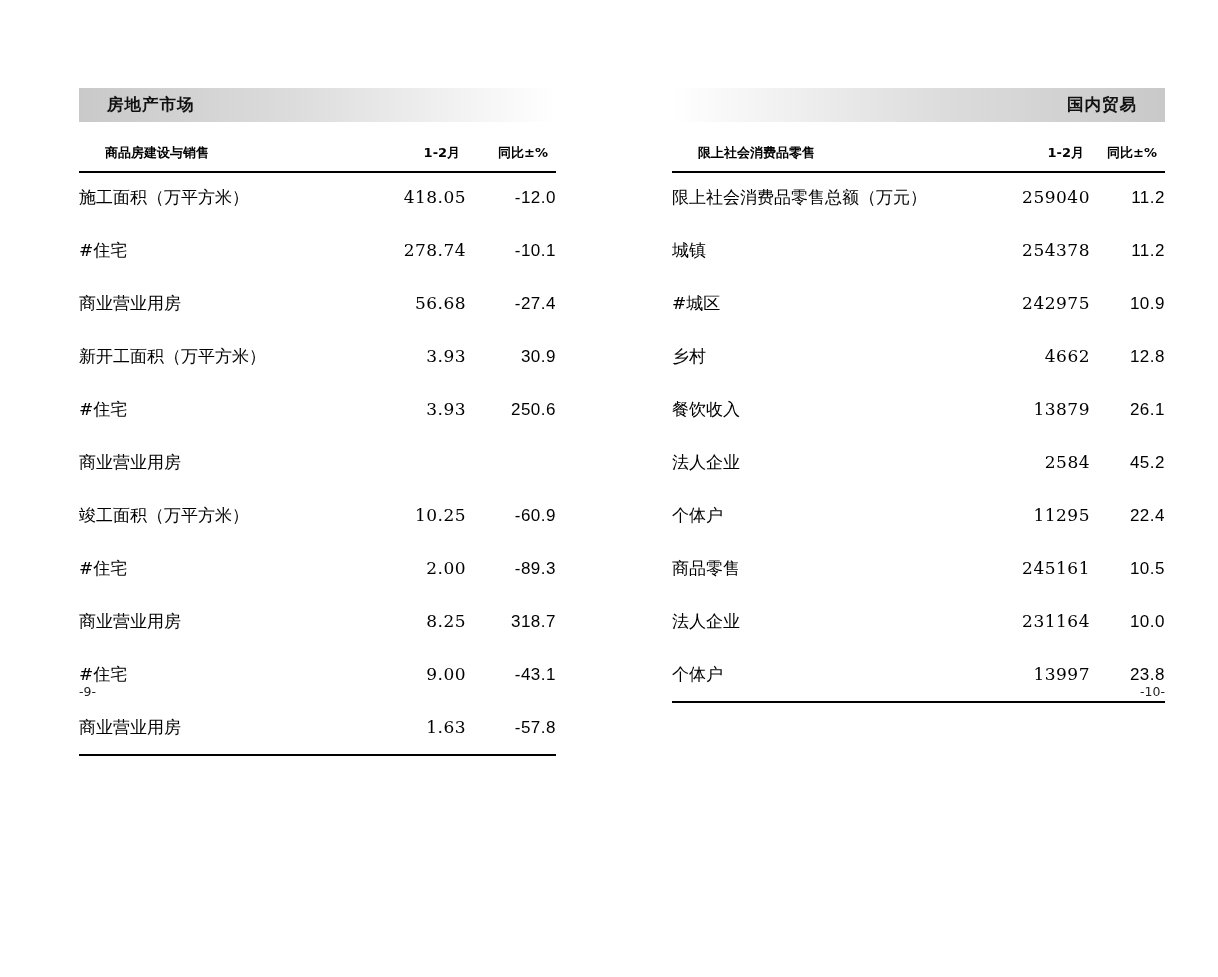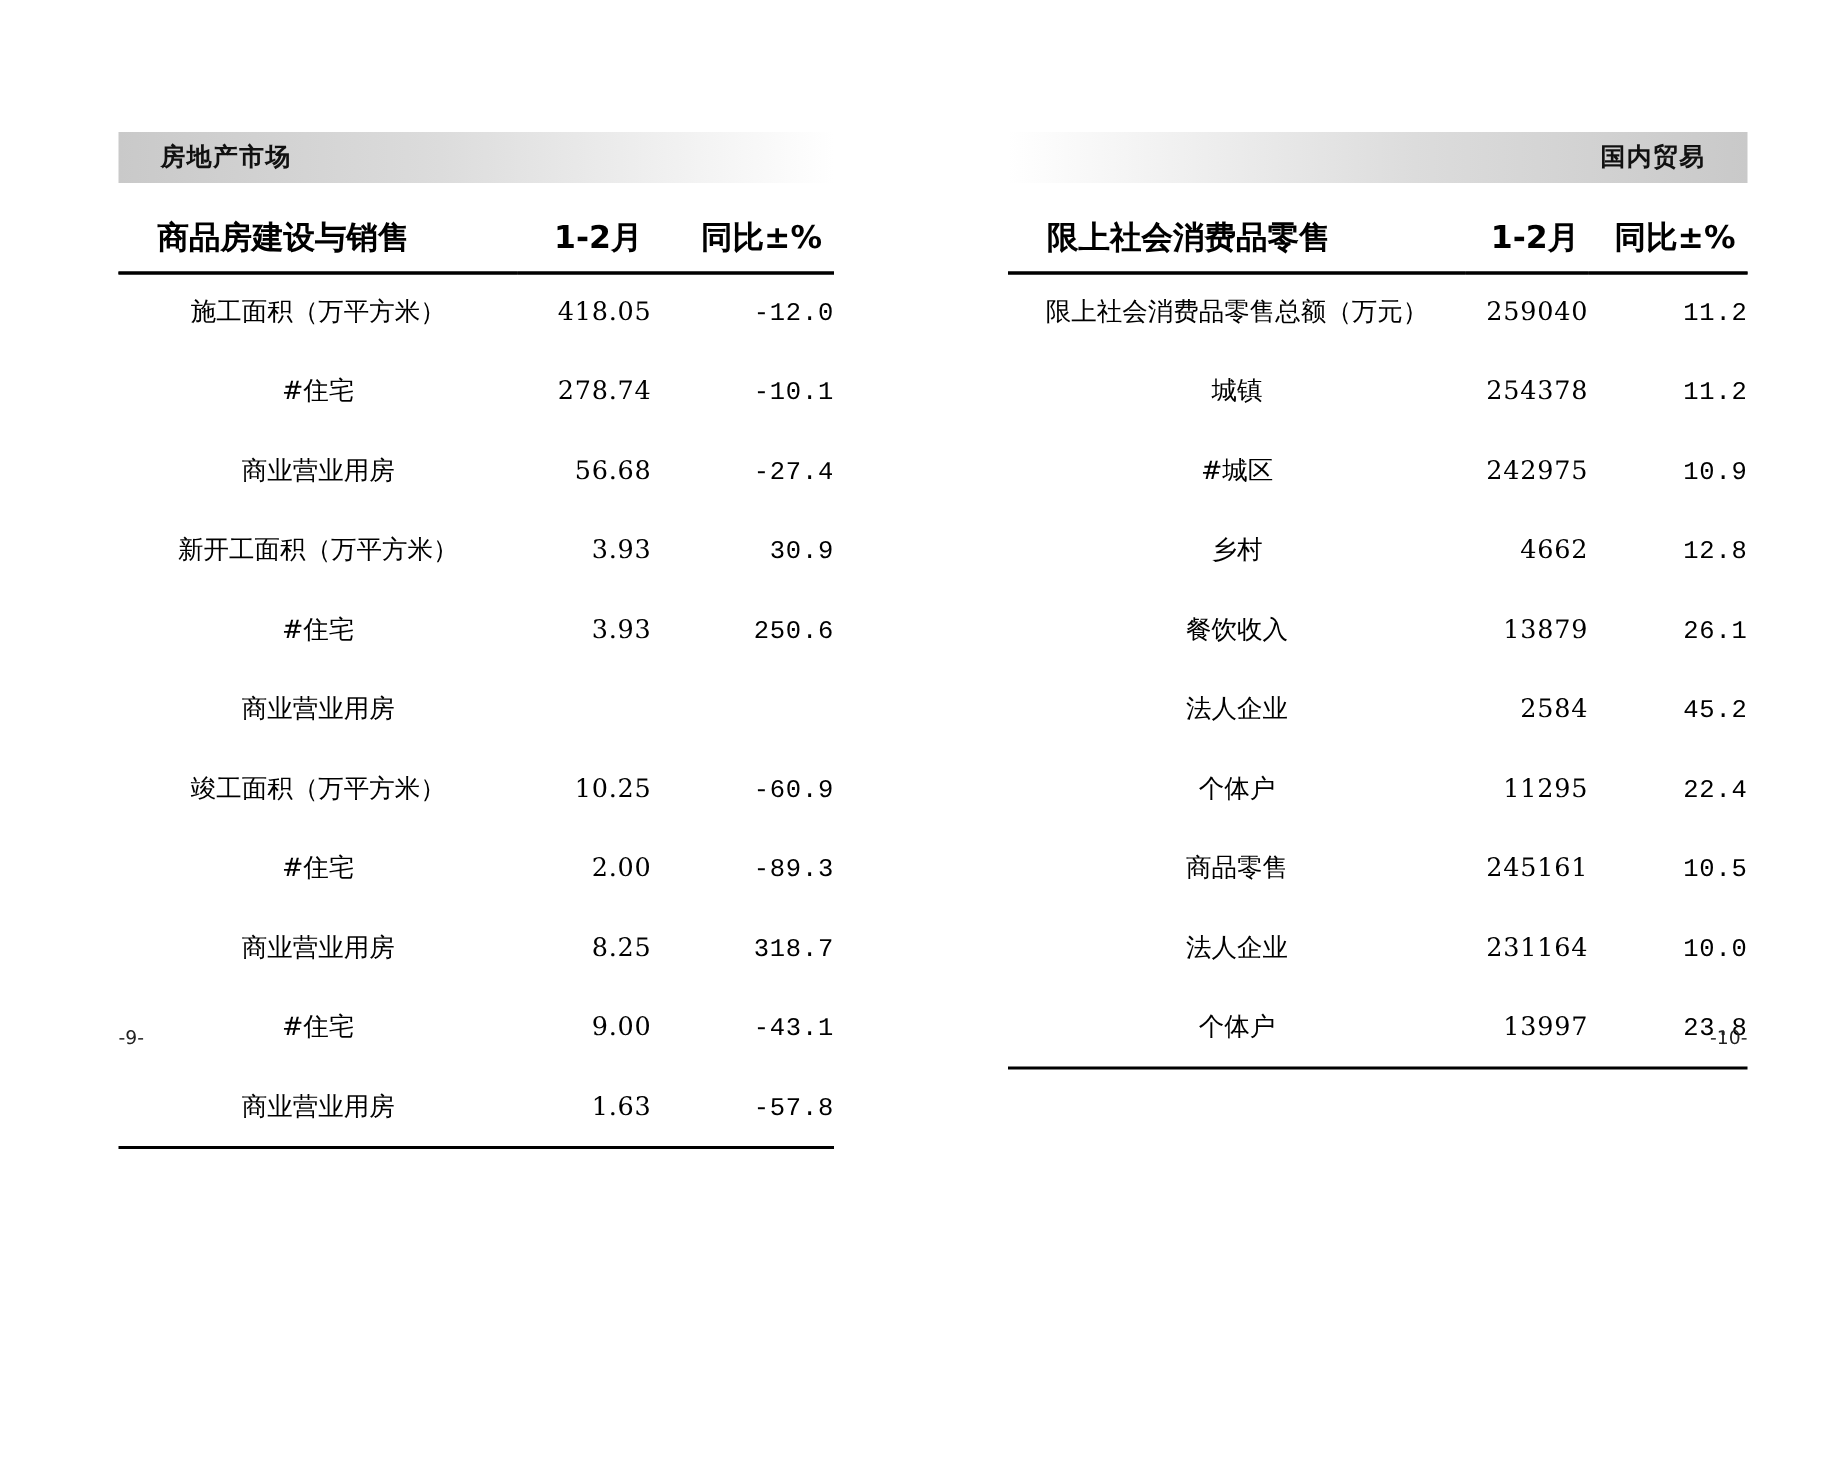--- a/index.html
+++ b/index.html
@@ -59,21 +59,21 @@
   }
   table.stat {
     width: 100%;
     border-collapse: collapse;
     margin-top: 16px;
     font-size: 16.5px;
   }
   table.stat th {
     font-family: "DejaVu Sans", "Liberation Sans", sans-serif;
     font-weight: bold;
-    font-size: 21px;
+    font-size: 13px;
     padding: 6px 0 9px 0;
     border-bottom: 2.2px solid #000;
     white-space: nowrap;
   }
   table.stat th.c-label {
     text-align: left;
     padding-left: 26px;
   }
   table.stat th.c-val {
     text-align: right;
@@ -85,34 +85,34 @@
   }
   table.stat td {
     padding: 15px 0 15px 0;
     font-size: 17px;
     vertical-align: baseline;
   }
   table.stat tbody tr:first-child td {
     padding-top: 13px;
   }
   td.c-label {
-    text-align: center;
+    text-align: left;
     white-space: nowrap;
   }
   td.c-val {
     text-align: right;
     padding-right: 6px;
     font-family: "DejaVu Serif", "Liberation Serif", serif;
     letter-spacing: 0.5px;
     margin-top: 37px;
   }
   td.c-pct {
     text-align: right;
     padding-right: 8px;
-    font-family: Liberation Mono, monospace;
+    font-family: Liberation Sans, sans-serif;
     letter-spacing: 0.5px;
   }
   .ind0 { padding-left: 0px; }
   .ind1 { padding-left: 32px; }
   .ind2 { padding-left: 46px; }
   .table-bottom-rule {
     border-top: 2.2px solid #000;
     margin-top: 0px;
   }
   .page-num {

